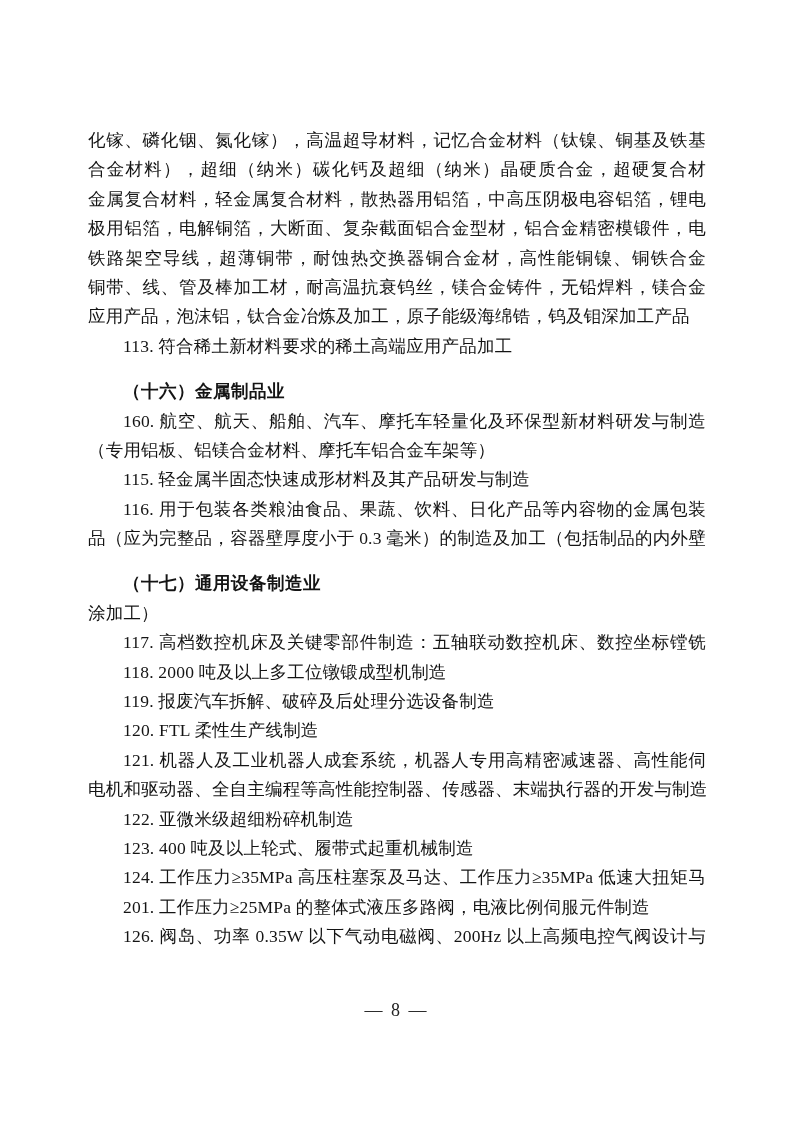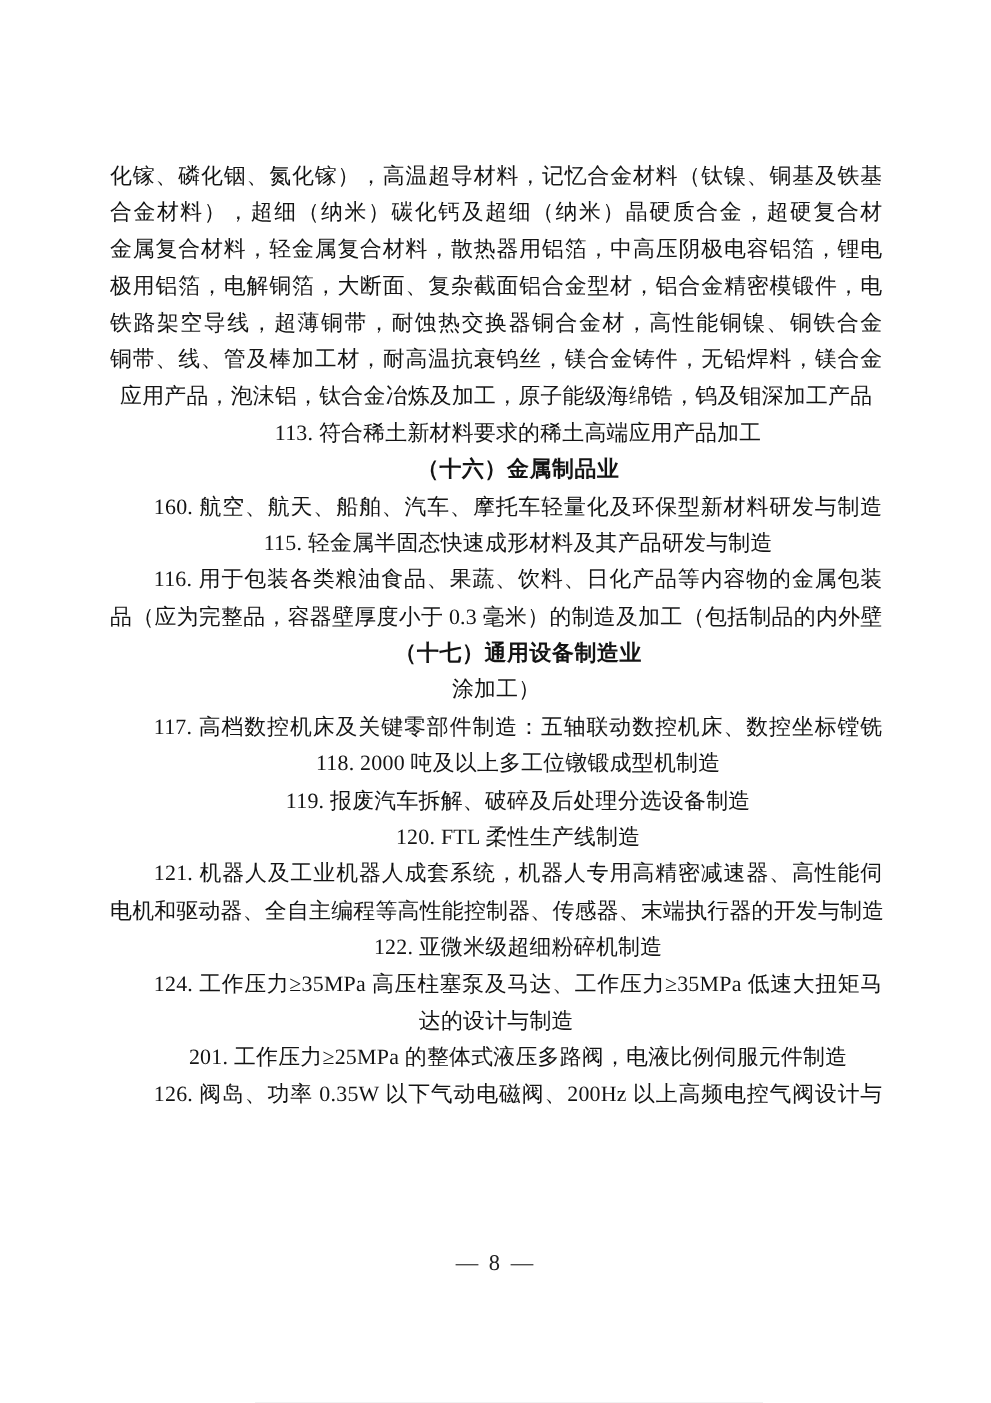--- a/index.html
+++ b/index.html
@@ -15,36 +15,37 @@
   .text-block {
     position: absolute;
     left: 88px;
     top: 126px;
     width: 618px;
   }
   .line {
     height: 29.4px;
     line-height: 29.4px;
     font-size: 17.5px;
-    text-align: center;
+    text-align: left;
     white-space: nowrap;
     overflow: hidden;
     letter-spacing: 0.2px;
   }
   .line.just {
     white-space: normal;
     text-align: justify;
     text-align-last: justify;
     text-justify: inter-character;
   }
   .line.ind { text-indent: 35px; }
   .line.hd {
     font-family: "Liberation Sans", "DejaVu Sans", sans-serif;
     font-weight: bold;
     letter-spacing: 0.5px;
+    margin-top: 16px;
   }
   .page-number {
     position: absolute;
     left: 0;
     top: 1000px;
     width: 100%;
     text-align: center;
     font-size: 18px;
     letter-spacing: 2px;
     color: #222;
@@ -58,31 +59,32 @@
       <div class="line just">化镓、磷化铟、氮化镓），高温超导材料，记忆合金材料（钛镍、铜基及铁基记忆</div>
       <div class="line just">合金材料），超细（纳米）碳化钙及超细（纳米）晶硬质合金，超硬复合材料，贵</div>
       <div class="line just">金属复合材料，轻金属复合材料，散热器用铝箔，中高压阴极电容铝箔，锂电池电</div>
       <div class="line just">极用铝箔，电解铜箔，大断面、复杂截面铝合金型材，铝合金精密模锻件，电气化</div>
       <div class="line just">铁路架空导线，超薄铜带，耐蚀热交换器铜合金材，高性能铜镍、铜铁合金带，铍</div>
       <div class="line just">铜带、线、管及棒加工材，耐高温抗衰钨丝，镁合金铸件，无铅焊料，镁合金及其</div>
       <div class="line">应用产品，泡沫铝，钛合金冶炼及加工，原子能级海绵锆，钨及钼深加工产品</div>
       <div class="line ind">113. 符合稀土新材料要求的稀土高端应用产品加工</div>
       <div class="line ind hd">（十六）金属制品业</div>
       <div class="line just ind">160. 航空、航天、船舶、汽车、摩托车轻量化及环保型新材料研发与制造</div>
+      <div class="line">（专用铝板、铝镁合金材料、摩托车铝合金车架等）</div>
       <div class="line ind">115. 轻金属半固态快速成形材料及其产品研发与制造</div>
       <div class="line just ind">116. 用于包装各类粮油食品、果蔬、饮料、日化产品等内容物的金属包装制</div>
       <div class="line just">品（应为完整品，容器壁厚度小于 0.3 毫米）的制造及加工（包括制品的内外壁印</div>
       <div class="line ind hd">（十七）通用设备制造业</div>
       <div class="line">涂加工）</div>
       <div class="line just ind">117. 高档数控机床及关键零部件制造：五轴联动数控机床、数控坐标镗铣加</div>
       <div class="line ind">118. 2000 吨及以上多工位镦锻成型机制造</div>
       <div class="line ind">119. 报废汽车拆解、破碎及后处理分选设备制造</div>
       <div class="line ind">120. FTL 柔性生产线制造</div>
       <div class="line just ind">121. 机器人及工业机器人成套系统，机器人专用高精密减速器、高性能伺服</div>
       <div class="line">电机和驱动器、全自主编程等高性能控制器、传感器、末端执行器的开发与制造</div>
       <div class="line ind">122. 亚微米级超细粉碎机制造</div>
+      <div class="line ind">123. 400 吨及以上轮式、履带式起重机械制造</div>
       <div class="line just ind">124. 工作压力≥35MPa 高压柱塞泵及马达、工作压力≥35MPa 低速大扭矩马</div>
-      <div class="line">达的设计与制造</div>
       <div class="line ind">201. 工作压力≥25MPa 的整体式液压多路阀，电液比例伺服元件制造</div>
       <div class="line just ind">126. 阀岛、功率 0.35W 以下气动电磁阀、200Hz 以上高频电控气阀设计与制</div>
     </div>
   <div class="page-number">— 8 —</div>
 </div>
 
 </body></html>

